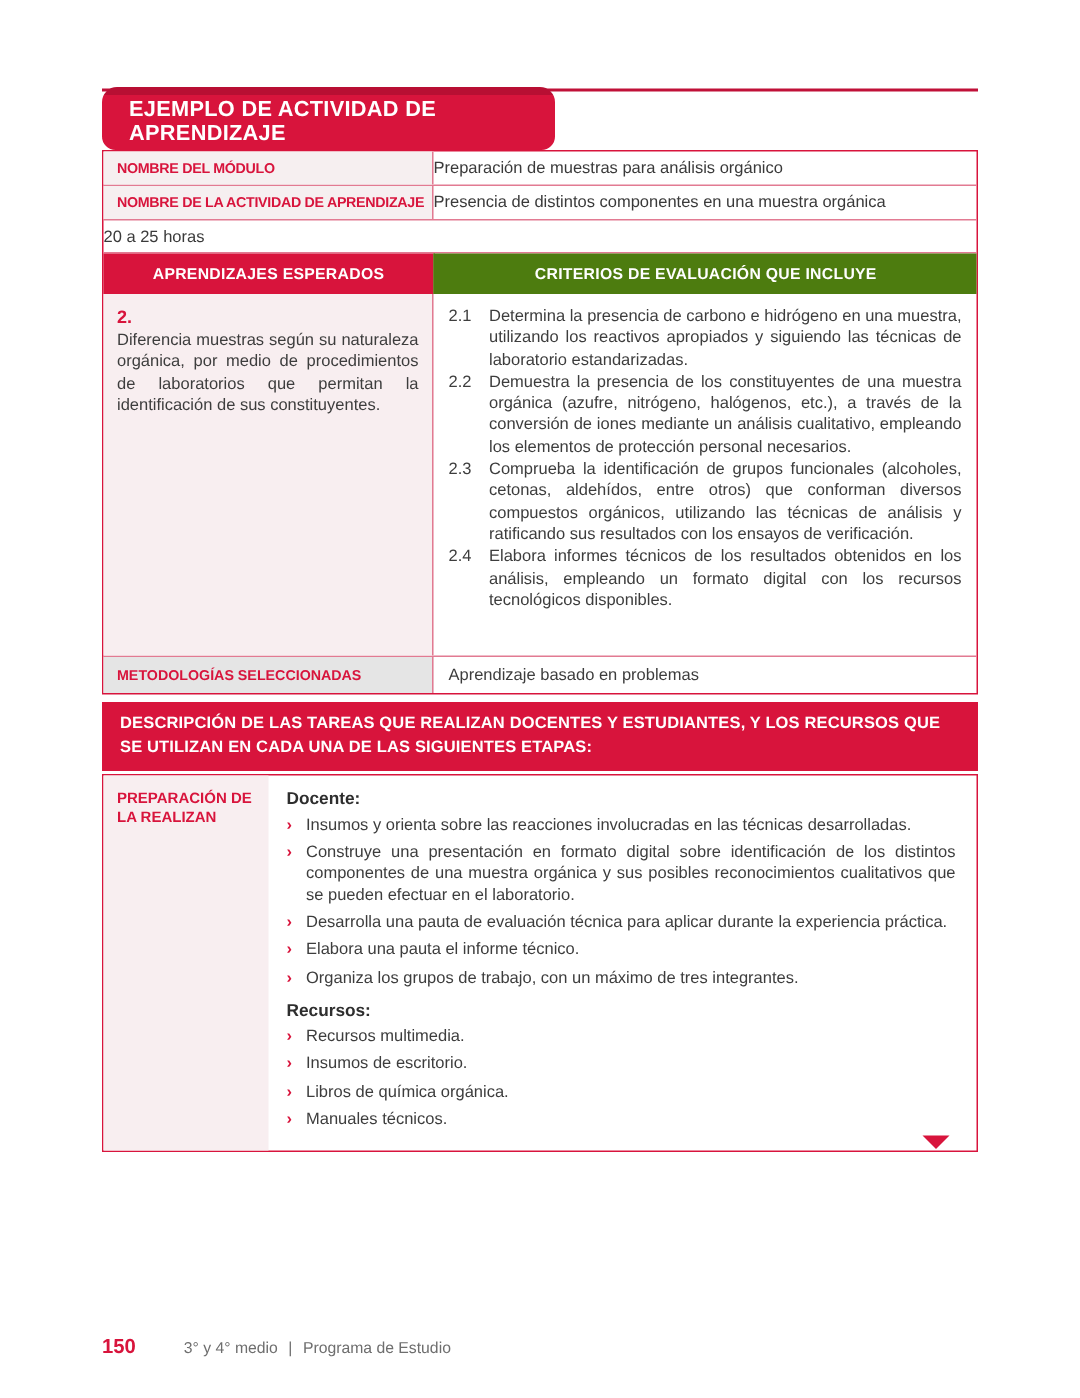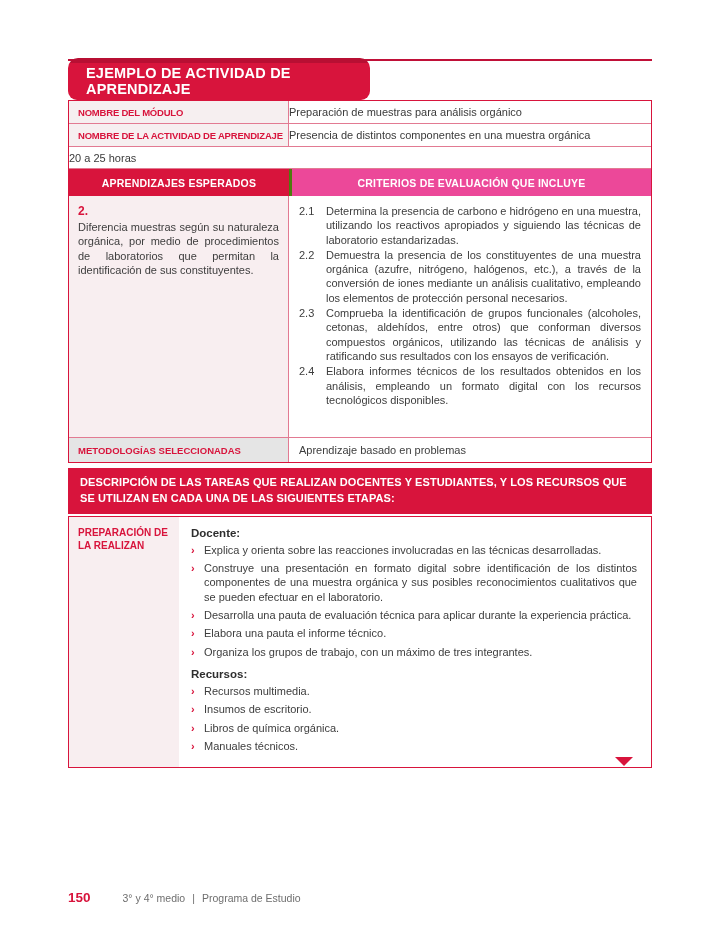--- a/index.html
+++ b/index.html
@@ -33,21 +33,21 @@
     padding: 6px 8px 5px 9px; border-right: 1px solid #e27a92;
   }
   .info-row .value { font-size: 11px; padding: 5px 8px 4px 0; color: #3a3a3a; }
 
   .head-row { display: grid; grid-template-columns: 220px 1fr; }
   .head-cell {
     font-size: 10.5px; font-weight: bold; color: #ffffff; text-align: center;
     padding: 8px 4px 7px 4px; letter-spacing: 0.2px;
   }
   .head-left { background: #d8143c; }
-  .head-right { background: #ec4899; border-left: 3px solid #4d7c0f; }
+  .head-right { background: #4d7c0f; border-left: 1px solid #4d7c0f; }
 
   .learn-row { display: grid; grid-template-columns: 220px 1fr; border-bottom: 1px solid #e27a92; min-height: 242px; }
   .learn-left { background: #f8eef0; border-right: 1px solid #e27a92; padding: 8px 9px; }
   .exp-num { color: #d8143c; font-weight: bold; font-size: 12px; margin-bottom: 2px; }
   .exp-text { font-size: 11px; line-height: 1.3; text-align: justify; }
   .learn-right { padding: 8px 10px 8px 10px; }
   .crit { font-size: 11px; line-height: 1.3; text-align: justify; padding-left: 27px; text-indent: -27px; margin-bottom: 1px; }
   .crit-num { display: inline-block; width: 27px; text-indent: 0; font-weight: normal; }
 
   .meth-row { display: grid; grid-template-columns: 220px 1fr; }
@@ -161,21 +161,21 @@
   <div class="banner">DESCRIPCIÓN DE LAS TAREAS QUE REALIZAN DOCENTES Y ESTUDIANTES, Y LOS RECURSOS QUE SE UTILIZAN EN CADA UNA DE LAS SIGUIENTES ETAPAS:</div>
 
   <div class="desc-box">
     <div class="stage-col">PREPARACIÓN DE LA REALIZAN</div>
     <div class="stage-content">
 
       <div class="subhead">Docente:</div>
       <div>
 
           <div class="blt-item">
-            <span class="blt">›</span><span>Explica y orienta sobre las reacciones involucradas en las técnicas desarrolladas.</span>
+            <span class="blt">›</span><span>Insumos y orienta sobre las reacciones involucradas en las técnicas desarrolladas.</span>
           </div>
 
           <div class="blt-item">
             <span class="blt">›</span><span>Construye una presentación en formato digital sobre identificación de los distintos componentes de una muestra orgánica y sus posibles reconocimientos cualitativos que se pueden efectuar en el laboratorio.</span>
           </div>
 
           <div class="blt-item">
             <span class="blt">›</span><span>Desarrolla una pauta de evaluación técnica para aplicar durante la experiencia práctica.</span>
           </div>
 

